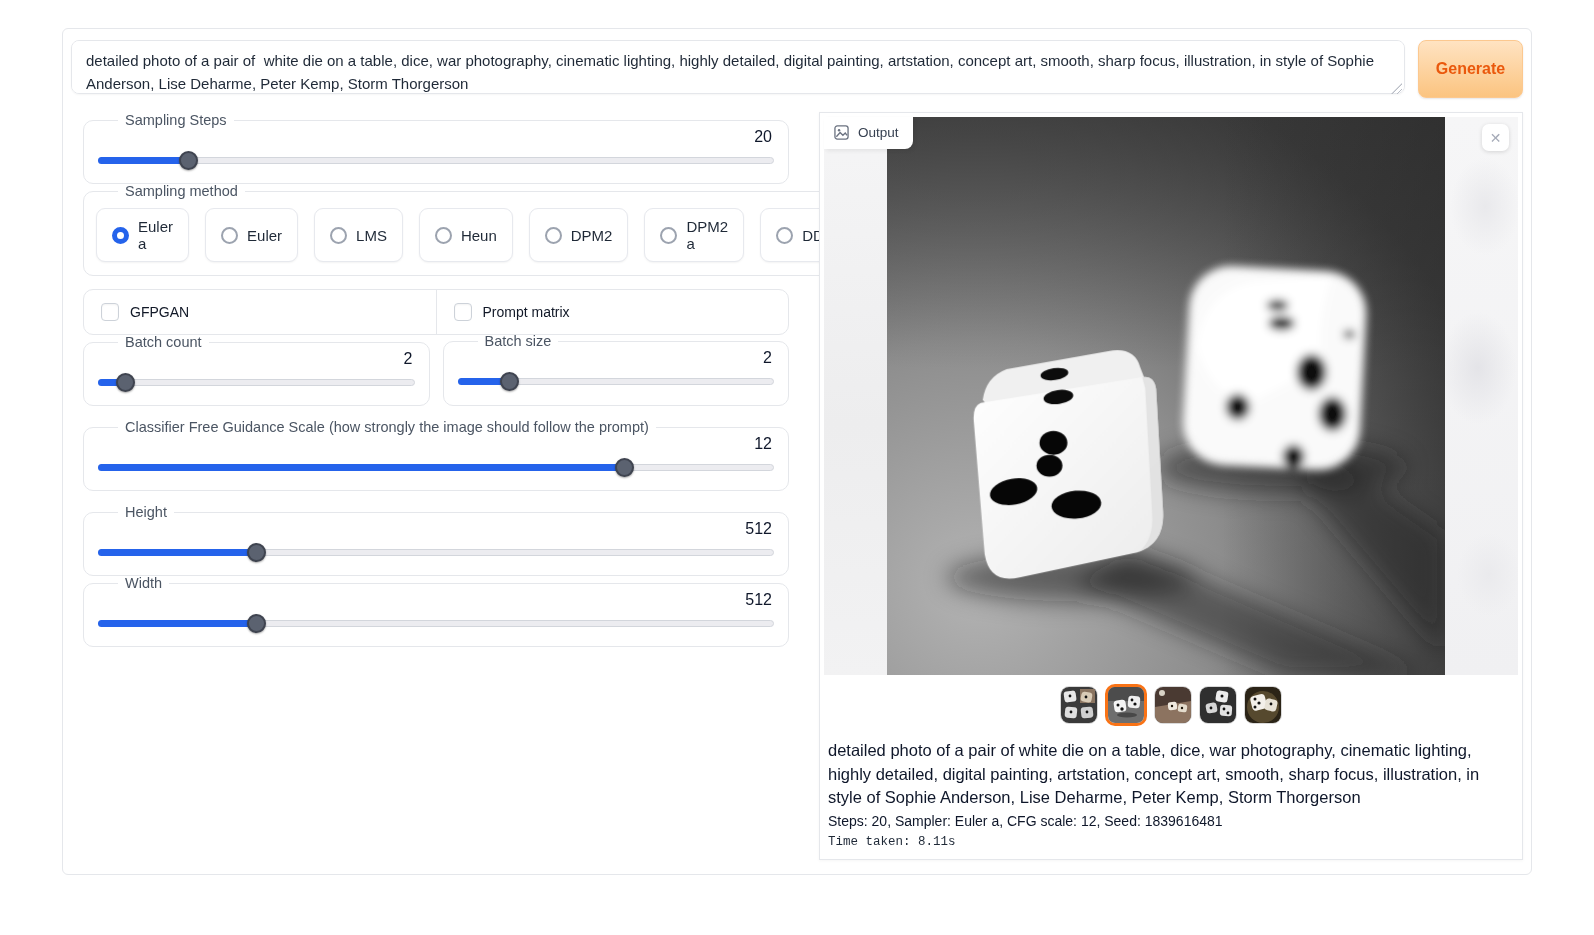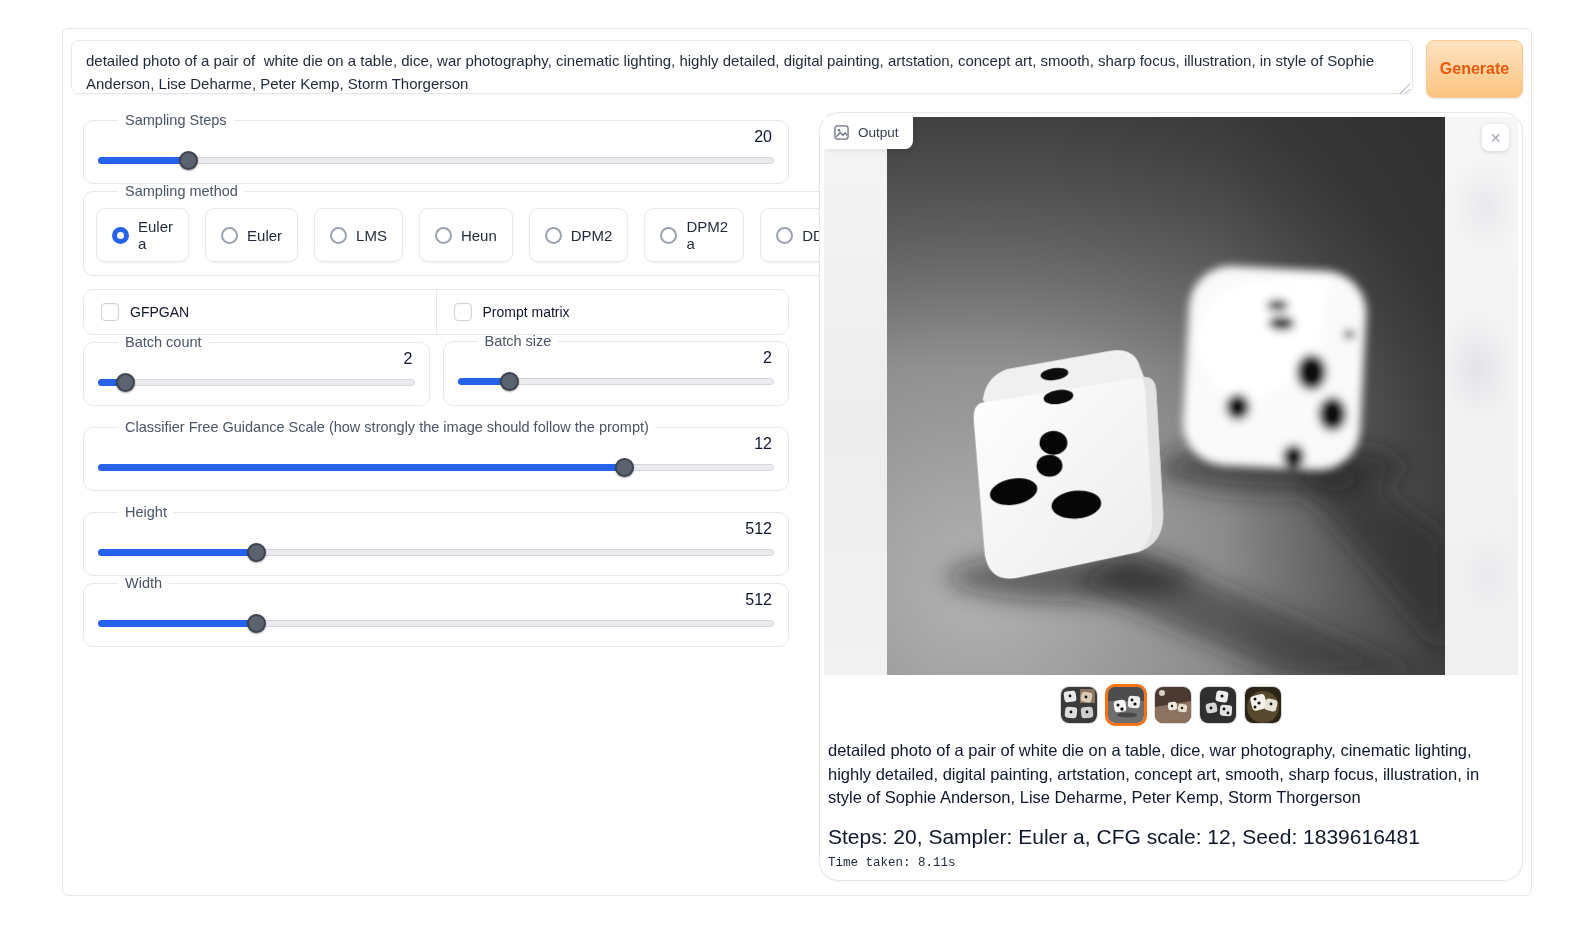--- a/index.html
+++ b/index.html
@@ -37,21 +37,21 @@
     padding: 8px 14px; font: 15px/1.55 "Liberation Sans", sans-serif; color: #1f2937;
     box-shadow: 0 1px 2px rgba(0,0,0,.04);
   }
   .resize-corner {
     position: absolute; right: 3px; bottom: 4px; width: 11px; height: 11px;
     background: repeating-linear-gradient(135deg, #b9bdc6 0 1.3px, transparent 1.3px 3.8px);
     clip-path: polygon(100% 0, 100% 100%, 0 100%);
     pointer-events: none;
   }
   .generate-btn {
-    width: 97px; border-radius: 8px; cursor: pointer;
+    width: 105px; border-radius: 8px; cursor: pointer;
     border: 1px solid #fcc88f;
     background: linear-gradient(180deg, #ffe3c2 0%, #fbc480 100%);
     color: #ea580c; font-family: inherit; font-size: 16px; font-weight: 700;
     box-shadow: 0 1px 2px rgba(0,0,0,.10);
   }
 
   
   .main-row { display: flex; gap: 30px; margin-top: 14px; align-items: flex-start; }
   .left-col { width: 706px; flex: none; margin-left: 12px; }
   .cluster { margin-bottom: 13px; }
@@ -112,21 +112,21 @@
   }
   .script-wrap { position: relative; margin-top: 4px; }
   textarea.script {
     width: 100%; height: 44px; resize: none; outline: none;
     border: 1px solid #e5e7eb; border-radius: 10px; background: #fff;
     box-shadow: 0 1px 2px rgba(0,0,0,.04);
   }
 
   
   .output-panel {
-    flex: 1; position: relative; border: 1px solid #e5e7eb; border-radius: 20px;
+    flex: 1; position: relative; border: 1px solid #e5e7eb; border-radius: 0;
     background: #fff; padding: 4px 4px 8px; box-shadow: 0 1px 3px rgba(0,0,0,.04);
   }
   .output-tag {
     position: absolute; top: 4px; left: 4px; z-index: 3;
     display: flex; align-items: center; gap: 9px;
     background: #fff; border-radius: 0 0 8px 0; padding: 8px 14px 9px 10px;
     font-size: 13.5px; color: #374151; box-shadow: 2px 2px 4px rgba(0,0,0,.07);
   }
   .close-btn {
     position: absolute; top: 11px; right: 13px; z-index: 3; cursor: pointer;
@@ -152,21 +152,21 @@
   .thumbs { display: flex; justify-content: center; align-items: center; gap: 7px; margin-top: 8px; height: 44px; }
   .thumb {
     width: 38px; height: 38px; border-radius: 9px; overflow: hidden; cursor: pointer;
     border: 1px solid rgba(0,0,0,.15); flex: none; padding: 0; background: none;
   }
   .thumb svg { display: block; width: 100%; height: 100%; }
   .thumb.selected { border: 3px solid #f97316; border-radius: 10px; width: 42px; height: 42px; }
 
   .caption { padding: 12px 4px 2px; }
   .caption .prompt-text { font-size: 16.5px; line-height: 1.43; color: #0f172a; }
-  .caption .params { font-size: 21px; line-height: 1.43; color: #0f172a; margin-top: 12px; }
+  .caption .params { font-size: 14px; line-height: 1.43; color: #0f172a; margin-top: 1px; }
   .caption .time { font-size: 12.5px; color: #1f2937; margin-top: 4px; font-family: Liberation Mono, monospace; }
 </style>
 </head>
 <body>
 
 <div class="page">
 
 
   <div class="container">
 

